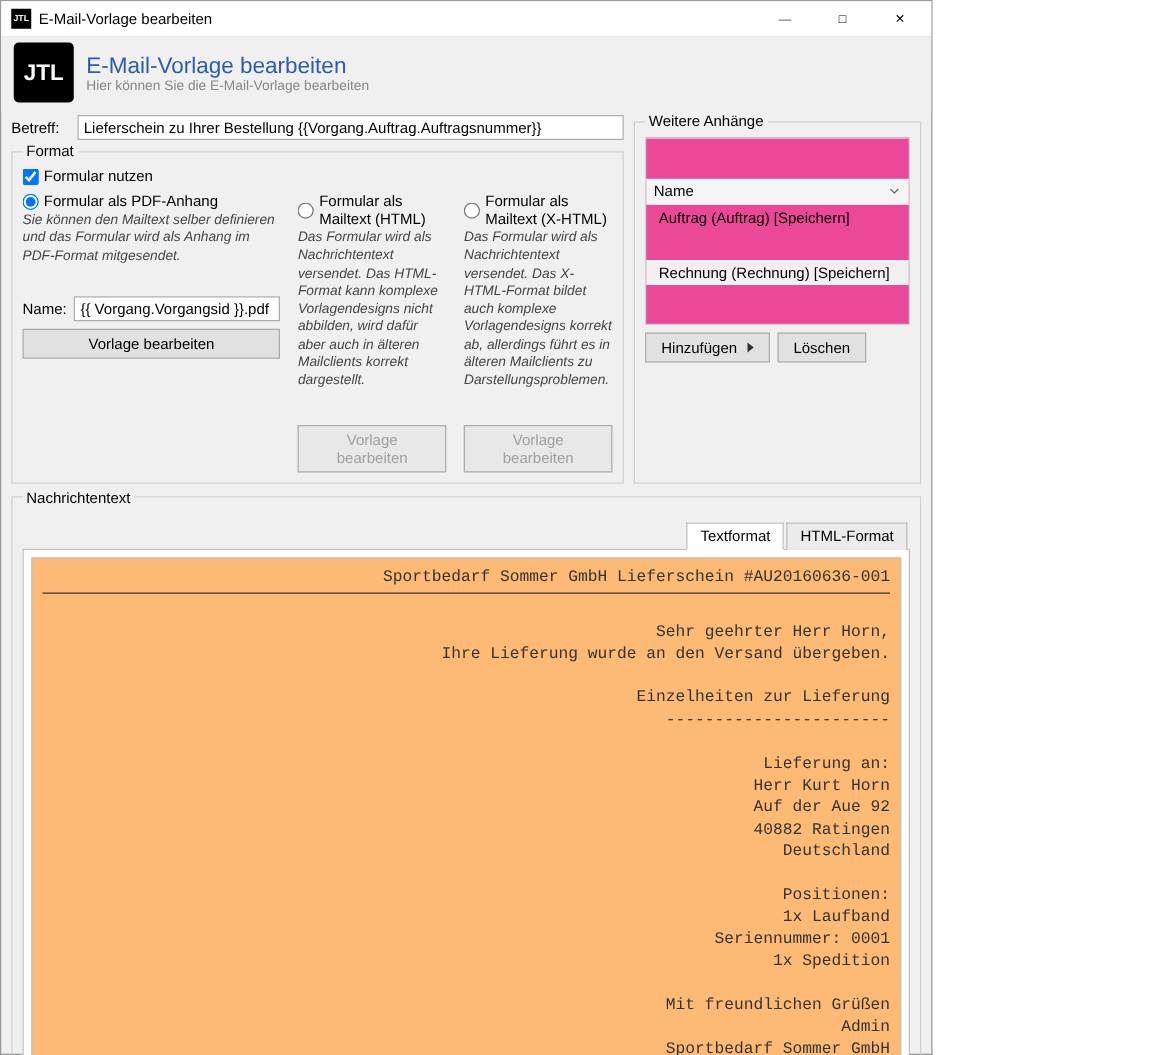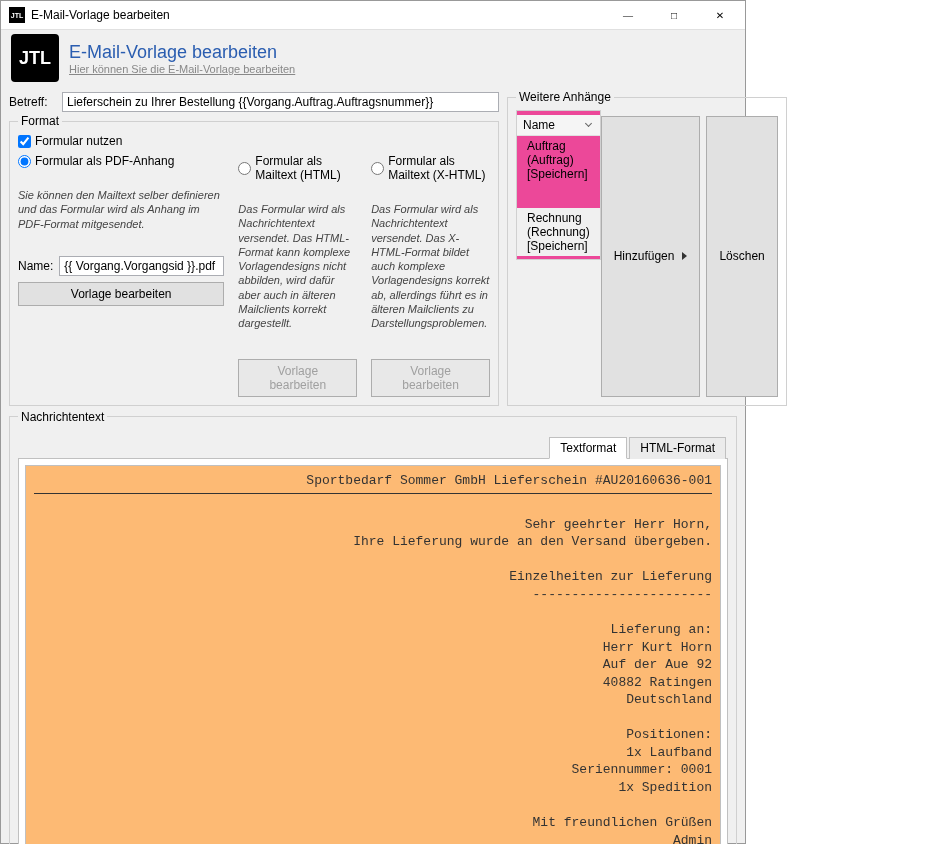--- a/index.html
+++ b/index.html
@@ -7,41 +7,41 @@
 .window { width: 746px; height: 844px; border: 1px solid #999; display: flex; flex-direction: column; background: #f0f0f0; }
 .titlebar { height: 30px; background: #fff; border-bottom: 1px solid #e0e0e0; display: flex; align-items: center; padding: 0 2px 0 8px; }
 .titlebar-icon { width: 16px; height: 16px; background: #000; display: flex; align-items: center; justify-content: center; color: #fff; font-size: 7px; font-weight: bold; margin-right: 6px; }
 .titlebar-title { flex: 1; }
 .titlebar-btns { display: flex; }
 .titlebar-btn { width: 46px; height: 28px; display: flex; align-items: center; justify-content: center; font-family: "Segoe UI Symbol"; font-size: 10px; }
 .header { display: flex; align-items: center; padding: 4px 10px 8px 10px; background: #f0f0f0; }
 .logo { width: 48px; height: 48px; background: #000; color: #fff; display: flex; align-items: center; justify-content: center; font-weight: bold; font-size: 18px; border-radius: 4px; margin-right: 10px; }
 .header-text { display: flex; flex-direction: column; }
 .header-title { color: #2a5db0; font-size: 18px; }
-.header-sub { color: #888; font-size: 11px; text-decoration: underline; }
+.header-sub { color: #888; font-size: 11px; }
 .body { flex: 1; display: flex; flex-direction: column; padding: 0 8px 8px 8px; gap: 4px; }
 .row { display: flex; gap: 8px; }
 .subject-row { display: flex; align-items: center; gap: 8px; padding: 2px 0; }
 .subject-row label { min-width: 45px; }
 .text-input { border: 1px solid #abadb3; padding: 2px 4px; font-family: inherit; font-size: 12px; background: #fff; }
 .left-col { flex: 1; display: flex; flex-direction: column; }
 .right-col { width: 230px; }
 fieldset { border: 1px solid #d0d0d0; padding: 6px 8px 8px 8px; font-size: 12px; }
 legend { padding: 0 3px; }
 .format-box { }
 .chk-row { display: flex; align-items: center; gap: 4px; margin-bottom: 6px; }
 .format-cols { display: flex; gap: 14px; }
 .format-col { flex: 1; display: flex; flex-direction: column; }
-.radio-row { display: flex; align-items: center; gap: 4px; margin-bottom: 20px; }
+.radio-row { display: flex; align-items: center; gap: 4px; margin-bottom: 1px; }
 .radio-row label { font-size: 12px; }
 .desc { font-style: italic; color: #444; font-size: 11px; line-height: 1.3; min-height: 64px; }
 .name-row { display: flex; align-items: center; gap: 6px; margin: 4px 0 6px 0; }
 .btn { border: 1px solid #adadad; background: #e1e1e1; padding: 4px 12px; font-family: inherit; font-size: 12px; cursor: pointer; }
 .btn:disabled { color: #a0a0a0; background: #e8e8e8; }
-.attach-box { display: flex; flex-direction: row; height: 100%; }
+.attach-box { display: flex; flex-direction: column; height: 100%; }
 .attach-list { border: 1px solid #d0d0d0; background: #ec4899; height: 150px; display: flex; flex-direction: column; justify-content: center; }
 .attach-header { background: #f5f5f5; border-bottom: 1px solid #e0e0e0; padding: 3px 6px; display: flex; align-items: center; justify-content: space-between; }
 .attach-item { padding: 3px 10px; }
 .attach-item.sel { background: #f0f0f0; margin-top: 24px; }
 .attach-btns { display: flex; gap: 6px; margin-top: 6px; justify-content: flex-start; }
 .dropdown-btn { display: inline-flex; align-items: center; gap: 8px; }
 .msg-box { flex: 1; display: flex; flex-direction: column; min-height: 0; }
 .tabs { display: flex; margin-top: 6px; position: relative; top: 1px; justify-content: flex-end; }
 .tab { border: 1px solid #c0c0c0; border-bottom: none; padding: 3px 10px; background: #ebebeb; margin-right: 2px; font-size: 12px; cursor: pointer; }
 .tab.active { background: #fff; border-bottom: 1px solid #fff; }

